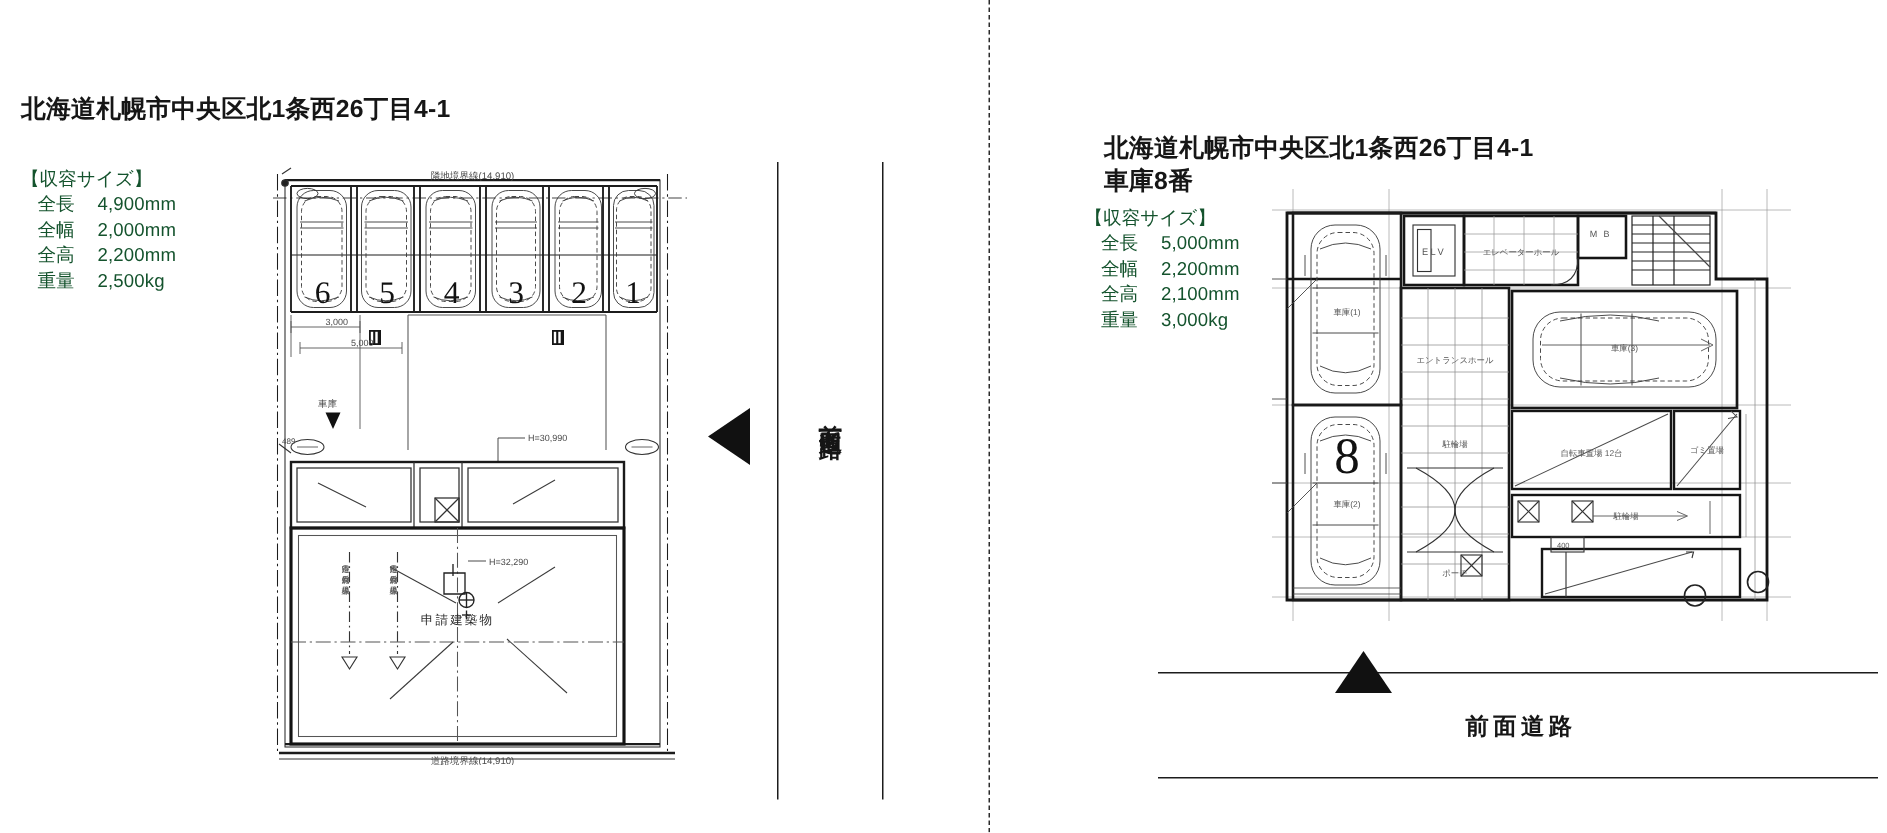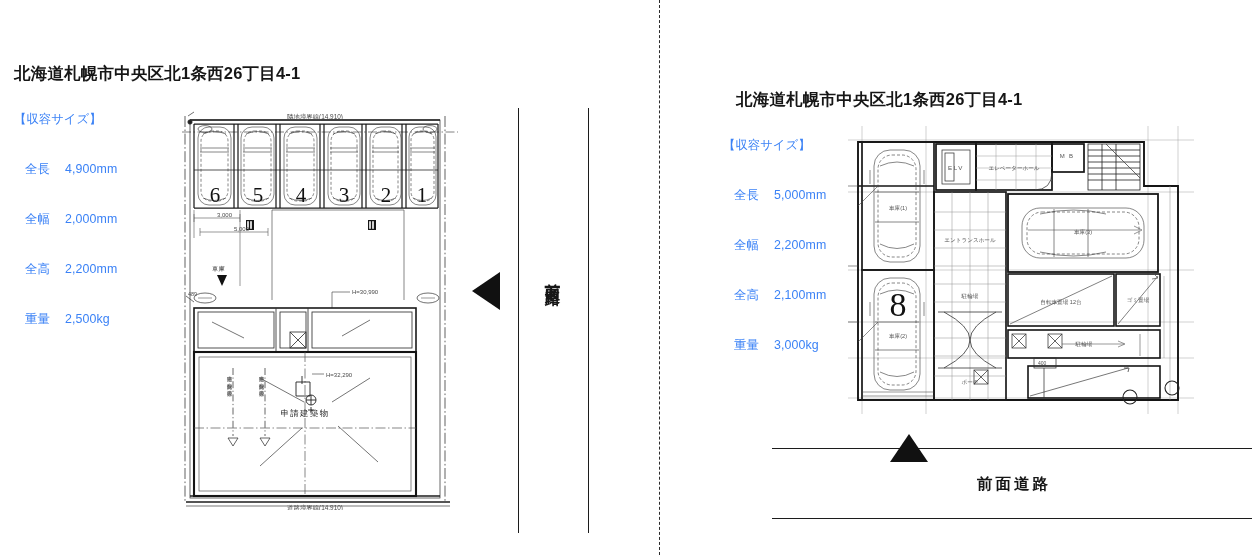--- a/index.html
+++ b/index.html
@@ -39,27 +39,26 @@
     font-weight: 600;
     letter-spacing: .2px;
     white-space: nowrap;
     color: #161616;
   }
 
   
   .spec-block {
     font-size: 12.4px;
     line-height: 1.38;
-    color: #3b82f6;
+    color: #14532d;
   }
   .spec-head { white-space: nowrap; }
   .spec-row {
     white-space: nowrap;
     padding-left: 11px;
-    margin-top: 33px;
   }
   .spec-label {
     display: inline-block;
     width: 40px;
   }
   .spec-value { letter-spacing: .1px; }
 
   
   .cad { position: absolute; }
   .cad svg { display: block; }
@@ -375,20 +374,21 @@
     <div class="cad-text tiny vert" style="left:87px; top:262px; height:64px;">道路の反対側の境界線</div>
   </div>
 
   <div class="abs tri-left" style="left:472px; top:272px;"></div>
   <div class="abs road-v-line" style="left:518px; top:108px; height:425px;"></div>
   <div class="abs road-v-line" style="left:588px; top:108px; height:425px;"></div>
   <div class="abs road-label-v" style="left:545px; top:270px;">前面道路</div>
 
   <div class="abs title-block" style="left:736px; top:88px;">
     <div class="title-line">北海道札幌市中央区北1条西26丁目4-1</div>
+    <div class="title-line">車庫8番</div>
   </div>
 
   <div class="abs spec-block" style="left:723px; top:137px;">
     <div class="spec-head">【収容サイズ】</div>
     <div class="spec-row">
       <span class="spec-label">全長</span><span class="spec-value">5,000mm</span>
     </div>
     <div class="spec-row">
       <span class="spec-label">全幅</span><span class="spec-value">2,200mm</span>
     </div>

